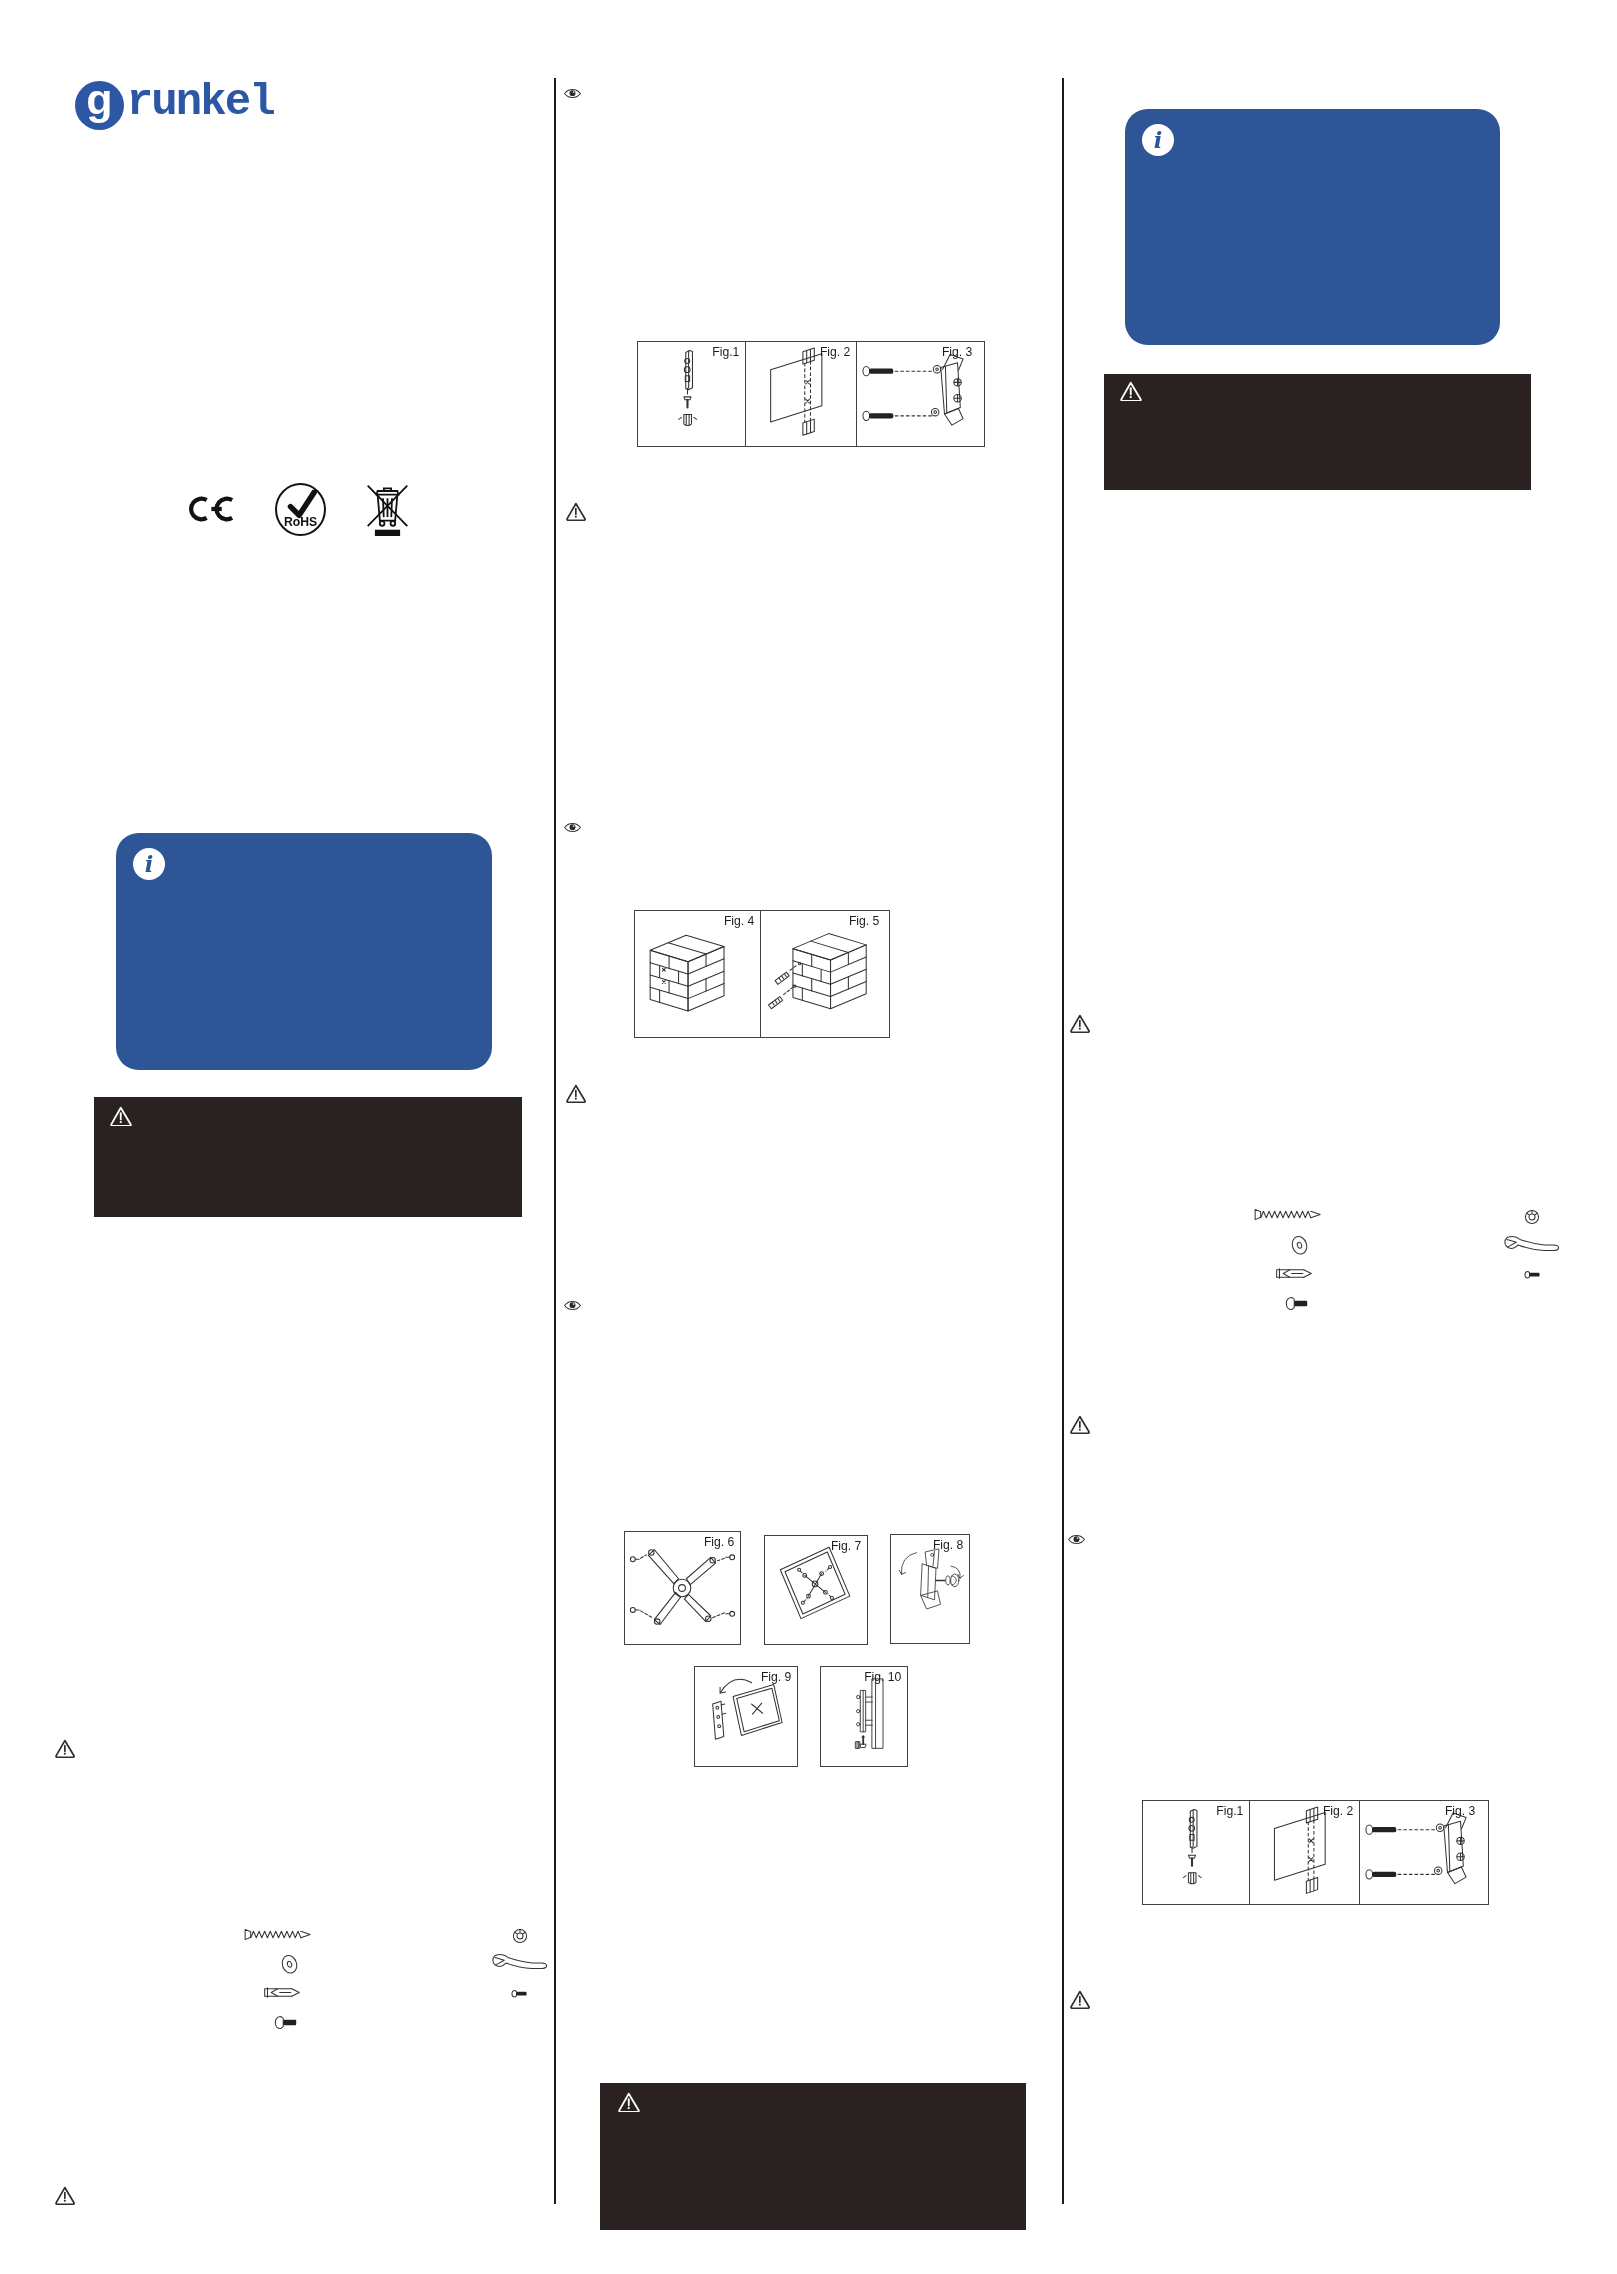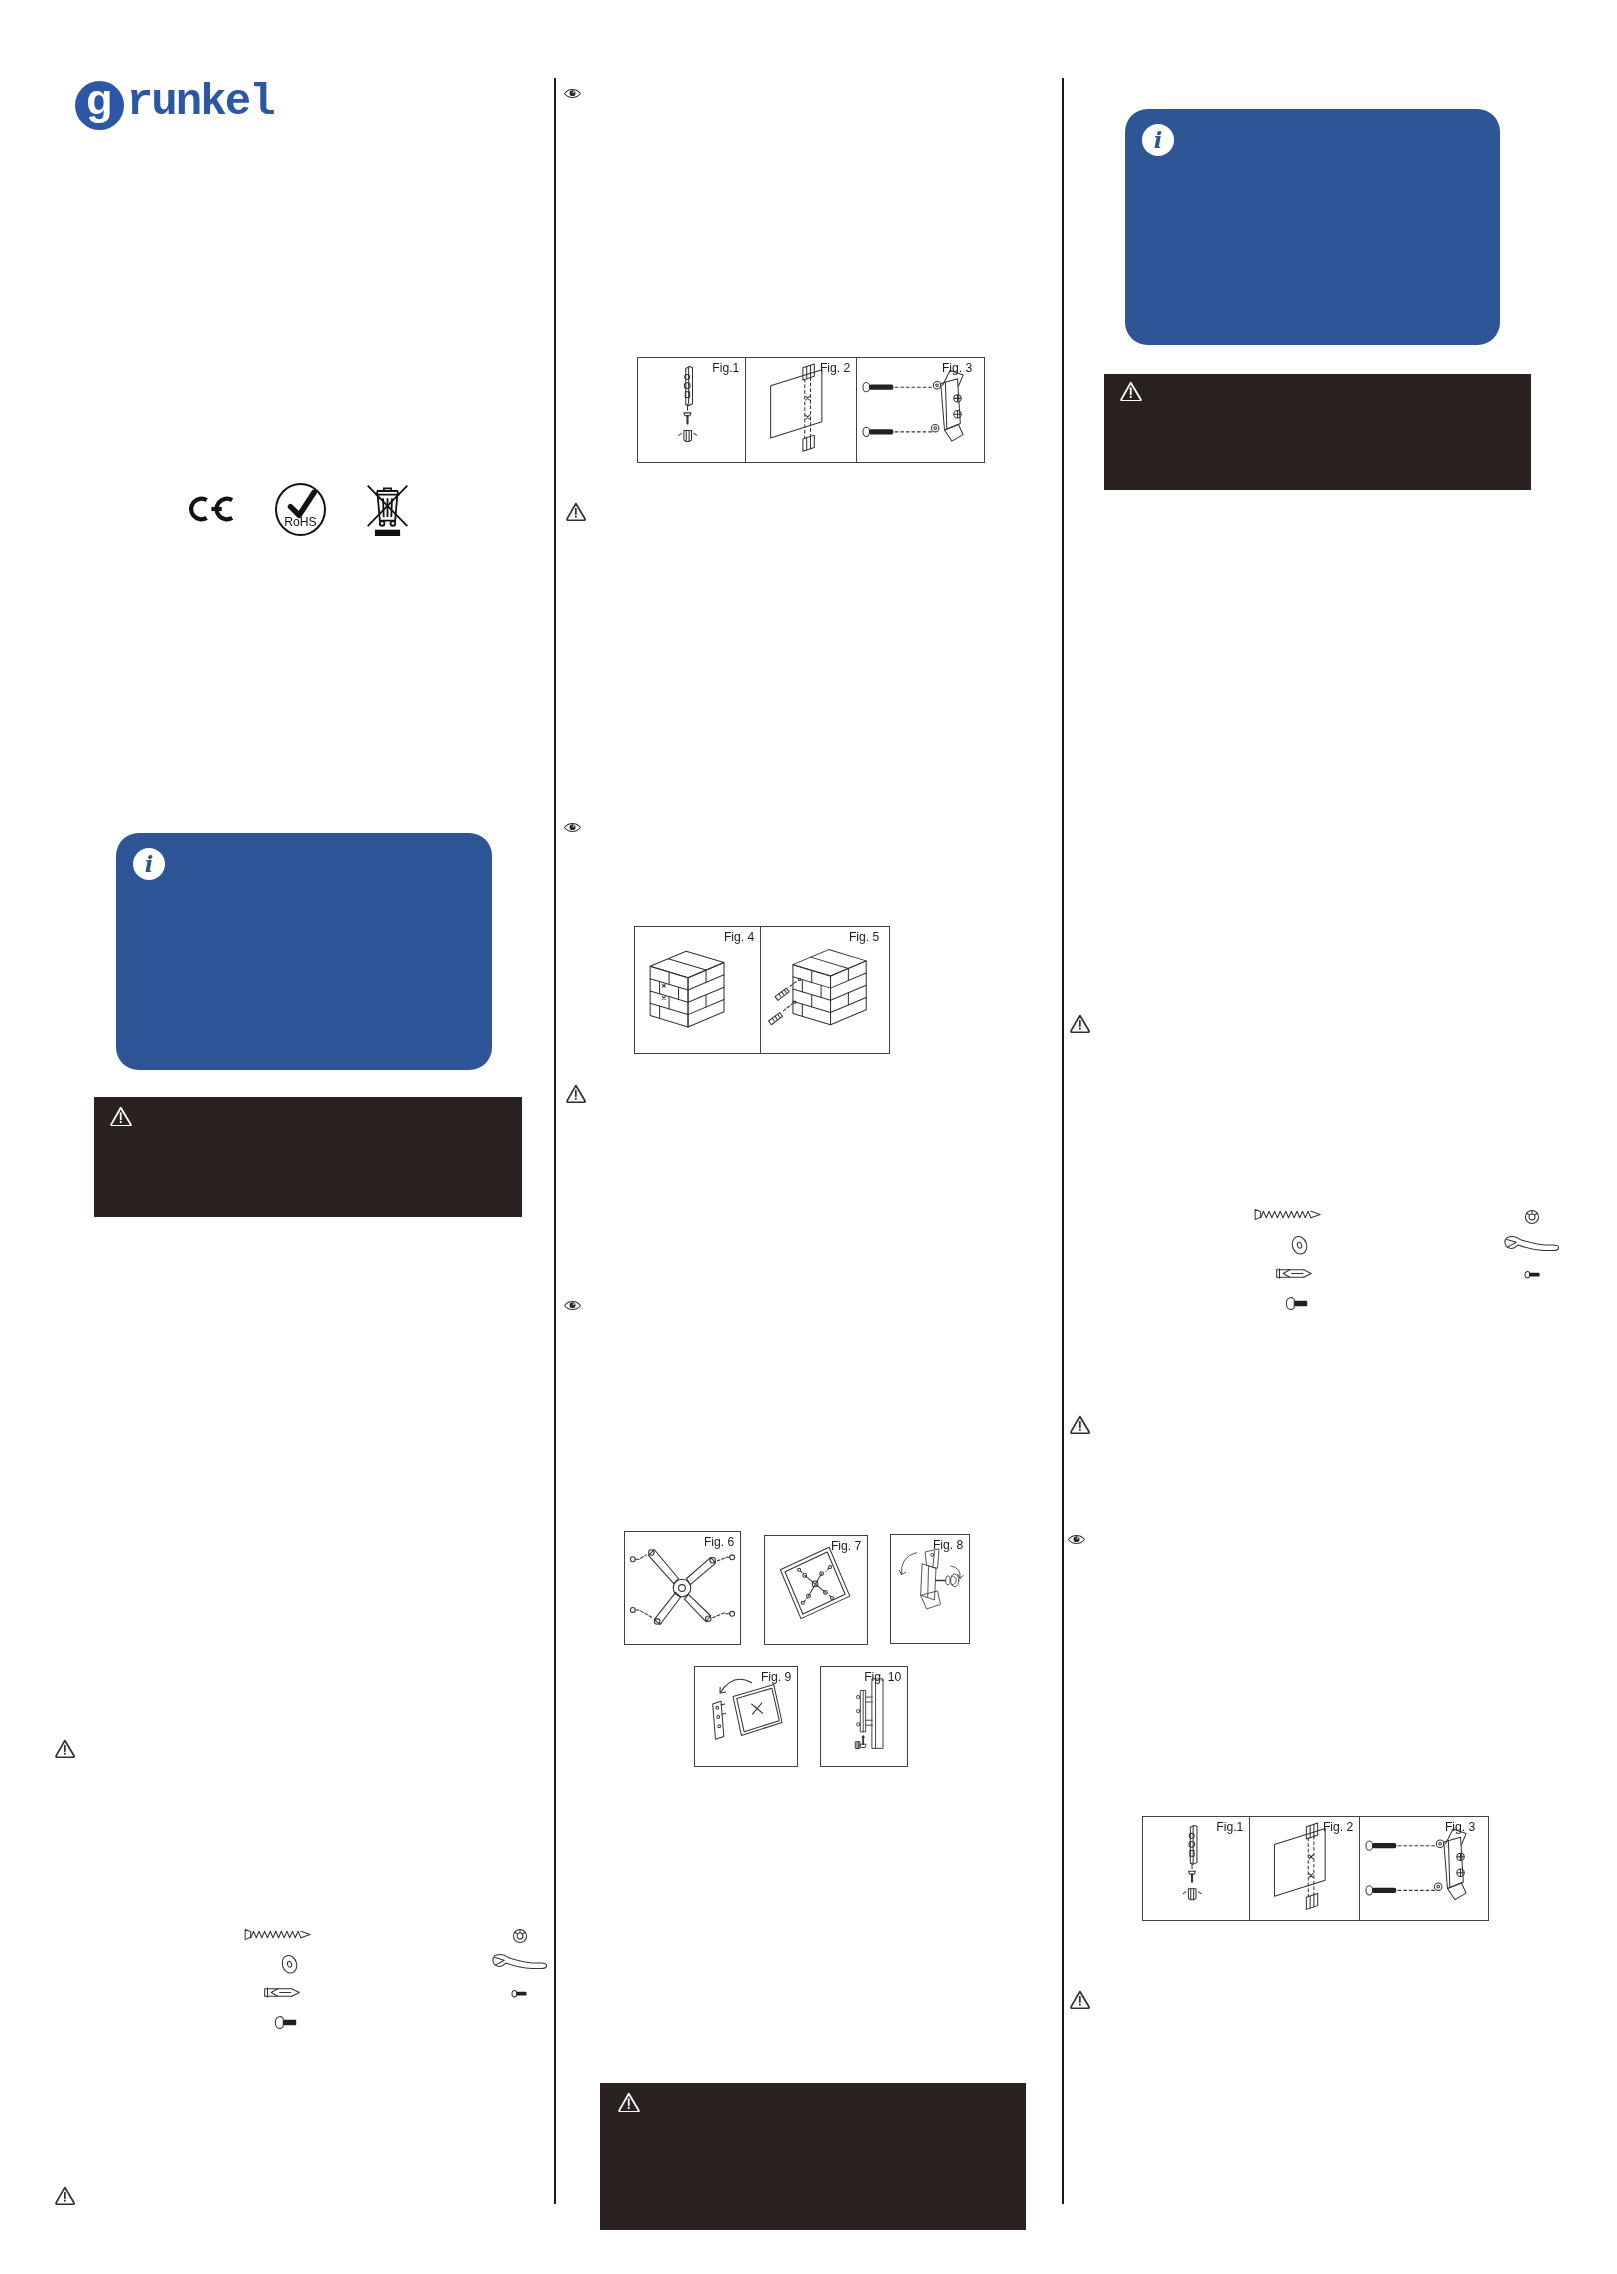--- a/index.html
+++ b/index.html
@@ -17,33 +17,33 @@
   }
   .abs{position:absolute;}
   .divider{position:absolute;width:1.9px;background:#1c1c1c;}
   
   .logo{position:absolute;display:flex;align-items:center;}
   .logo-g{width:49px;height:49px;border-radius:50%;background:var(--brand-blue);
     color:#fff;font-weight:bold;font-size:43px;display:flex;align-items:center;justify-content:center;
     line-height:1;padding-bottom:13px;}
   .logo-rest{color:var(--brand-blue);font-weight:bold;font-size:44px;letter-spacing:-1.9px;margin-left:2.8px;margin-top:-7.5px;font-family:Liberation Mono, monospace;}
   
-  .rohs{position:absolute;border:2.8px solid #121212;border-radius:50%;background:#fff;}
+  .rohs{position:absolute;border:2.8px solid #121212;border-radius:50%;background:#fff;font-weight:bold;}
   .rohs-label{position:absolute;left:0;right:0;bottom:4.7px;text-align:center;font-size:12.2px;color:#111;}
   
   .info-box{position:absolute;background:var(--info-blue);border-radius:22.6px;}
   .info-dot{position:absolute;width:32px;height:32px;border-radius:50%;background:#fff;
     display:flex;align-items:center;justify-content:center;}
   .info-dot span{font-family:"DejaVu Serif", serif;font-style:italic;font-weight:bold;
     font-size:22.6px;color:var(--info-blue);line-height:1;}
   .warn-box{position:absolute;background:var(--warn-black);}
   .warn-ic{color:#2e2e2e;display:block;}
   .warn-ic.white{color:#ffffff;}
   
-  .figset{position:absolute;display:flex;border:1.9px solid var(--boxline);background:#fff;margin-top:16px;}
+  .figset{position:absolute;display:flex;border:1.9px solid var(--boxline);background:#fff;}
   .fp{position:relative;border-left:1.9px solid var(--boxline);}
   .fp:first-child{border-left:none;}
   .figbox{position:absolute;border:1.9px solid var(--boxline);background:#fff;}
   .figlabel{position:absolute;top:2.8px;right:5.6px;font-size:12.2px;color:#1d1d1d;z-index:2;}
   .fillsvg{display:block;width:100%;height:100%;}
   .lnthin{stroke:#333;fill:none;stroke-width:1.1;stroke-linecap:round;stroke-linejoin:round;}
 </style>
 </head>
 <body>
 

